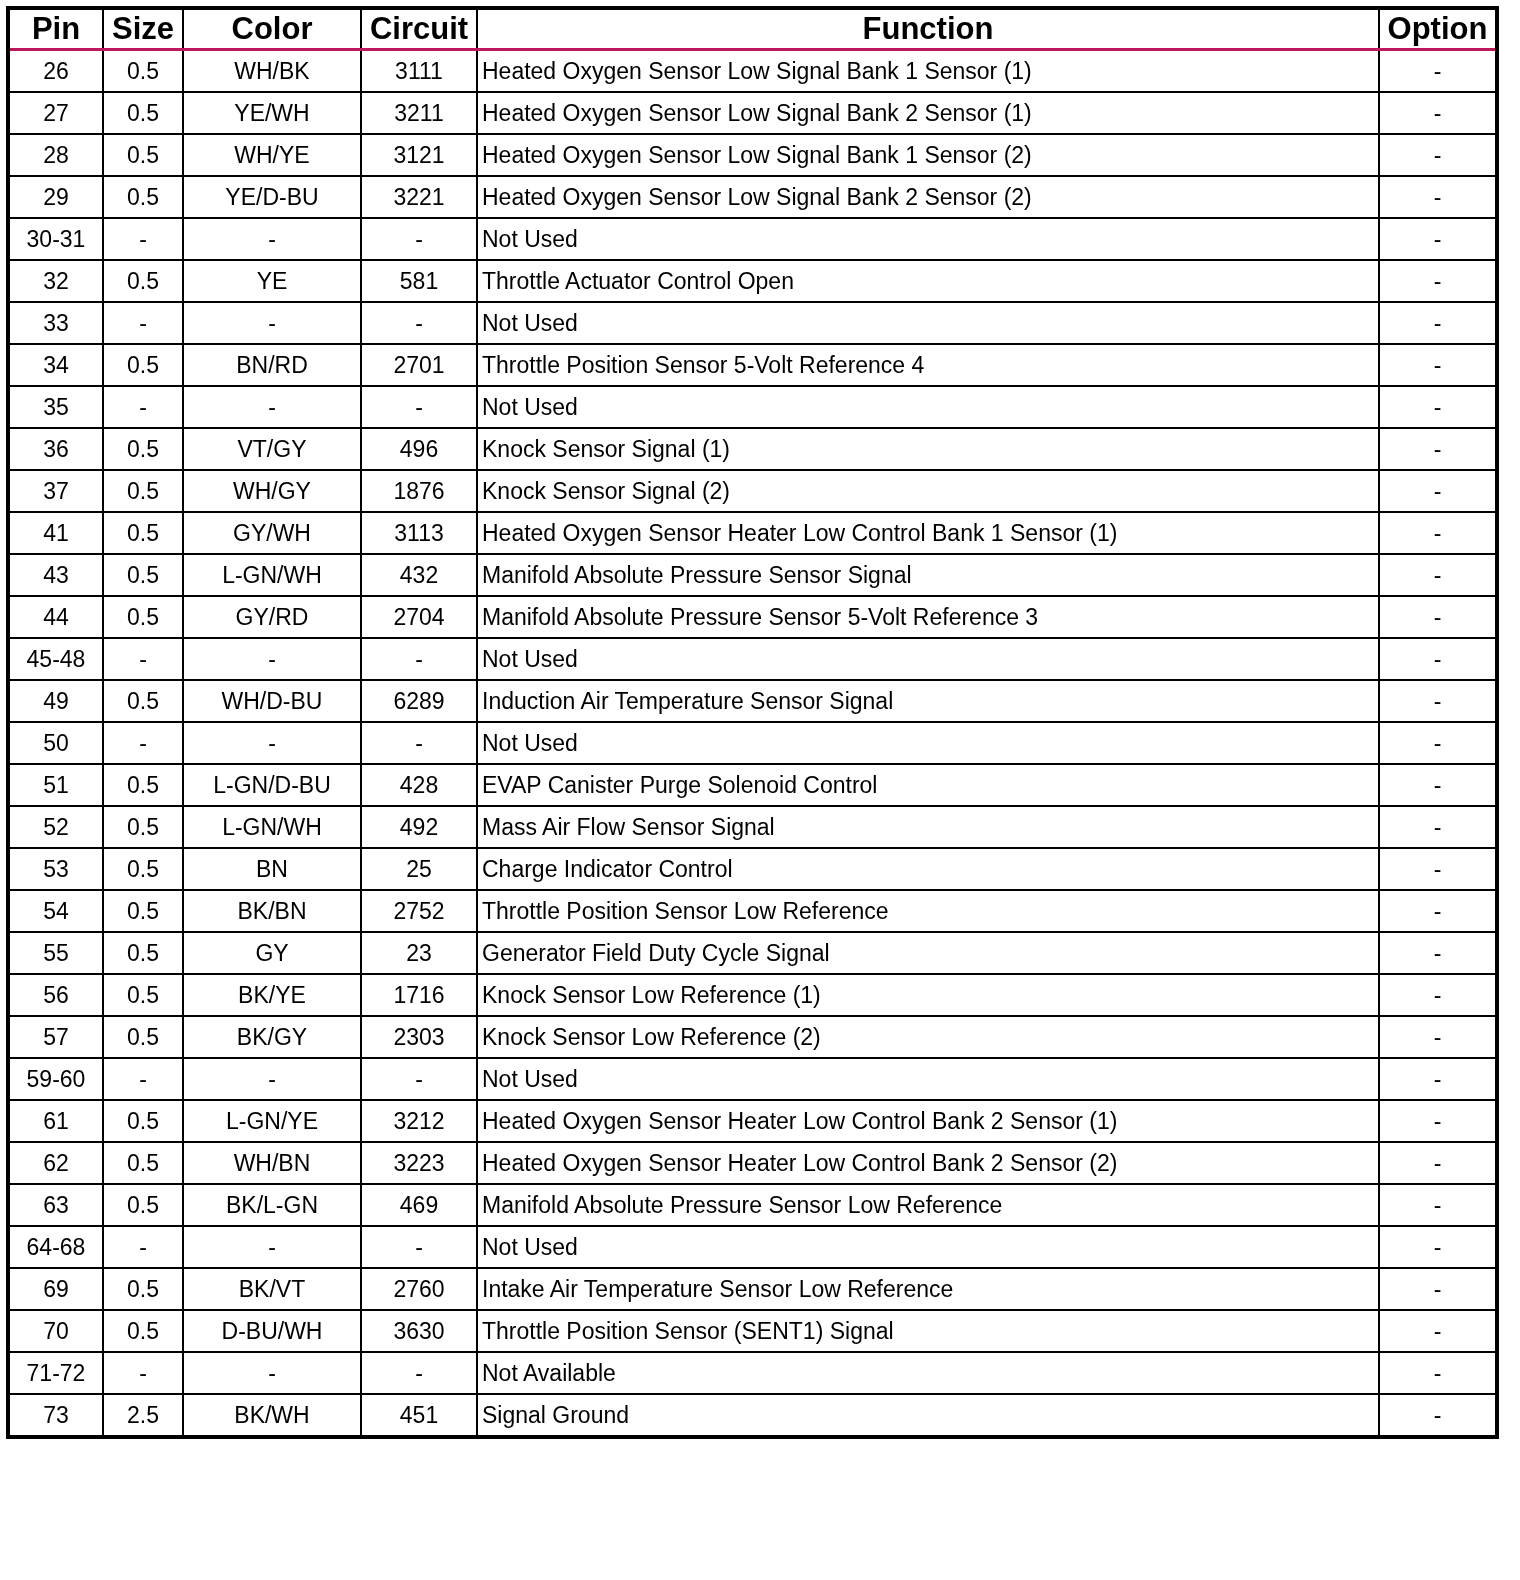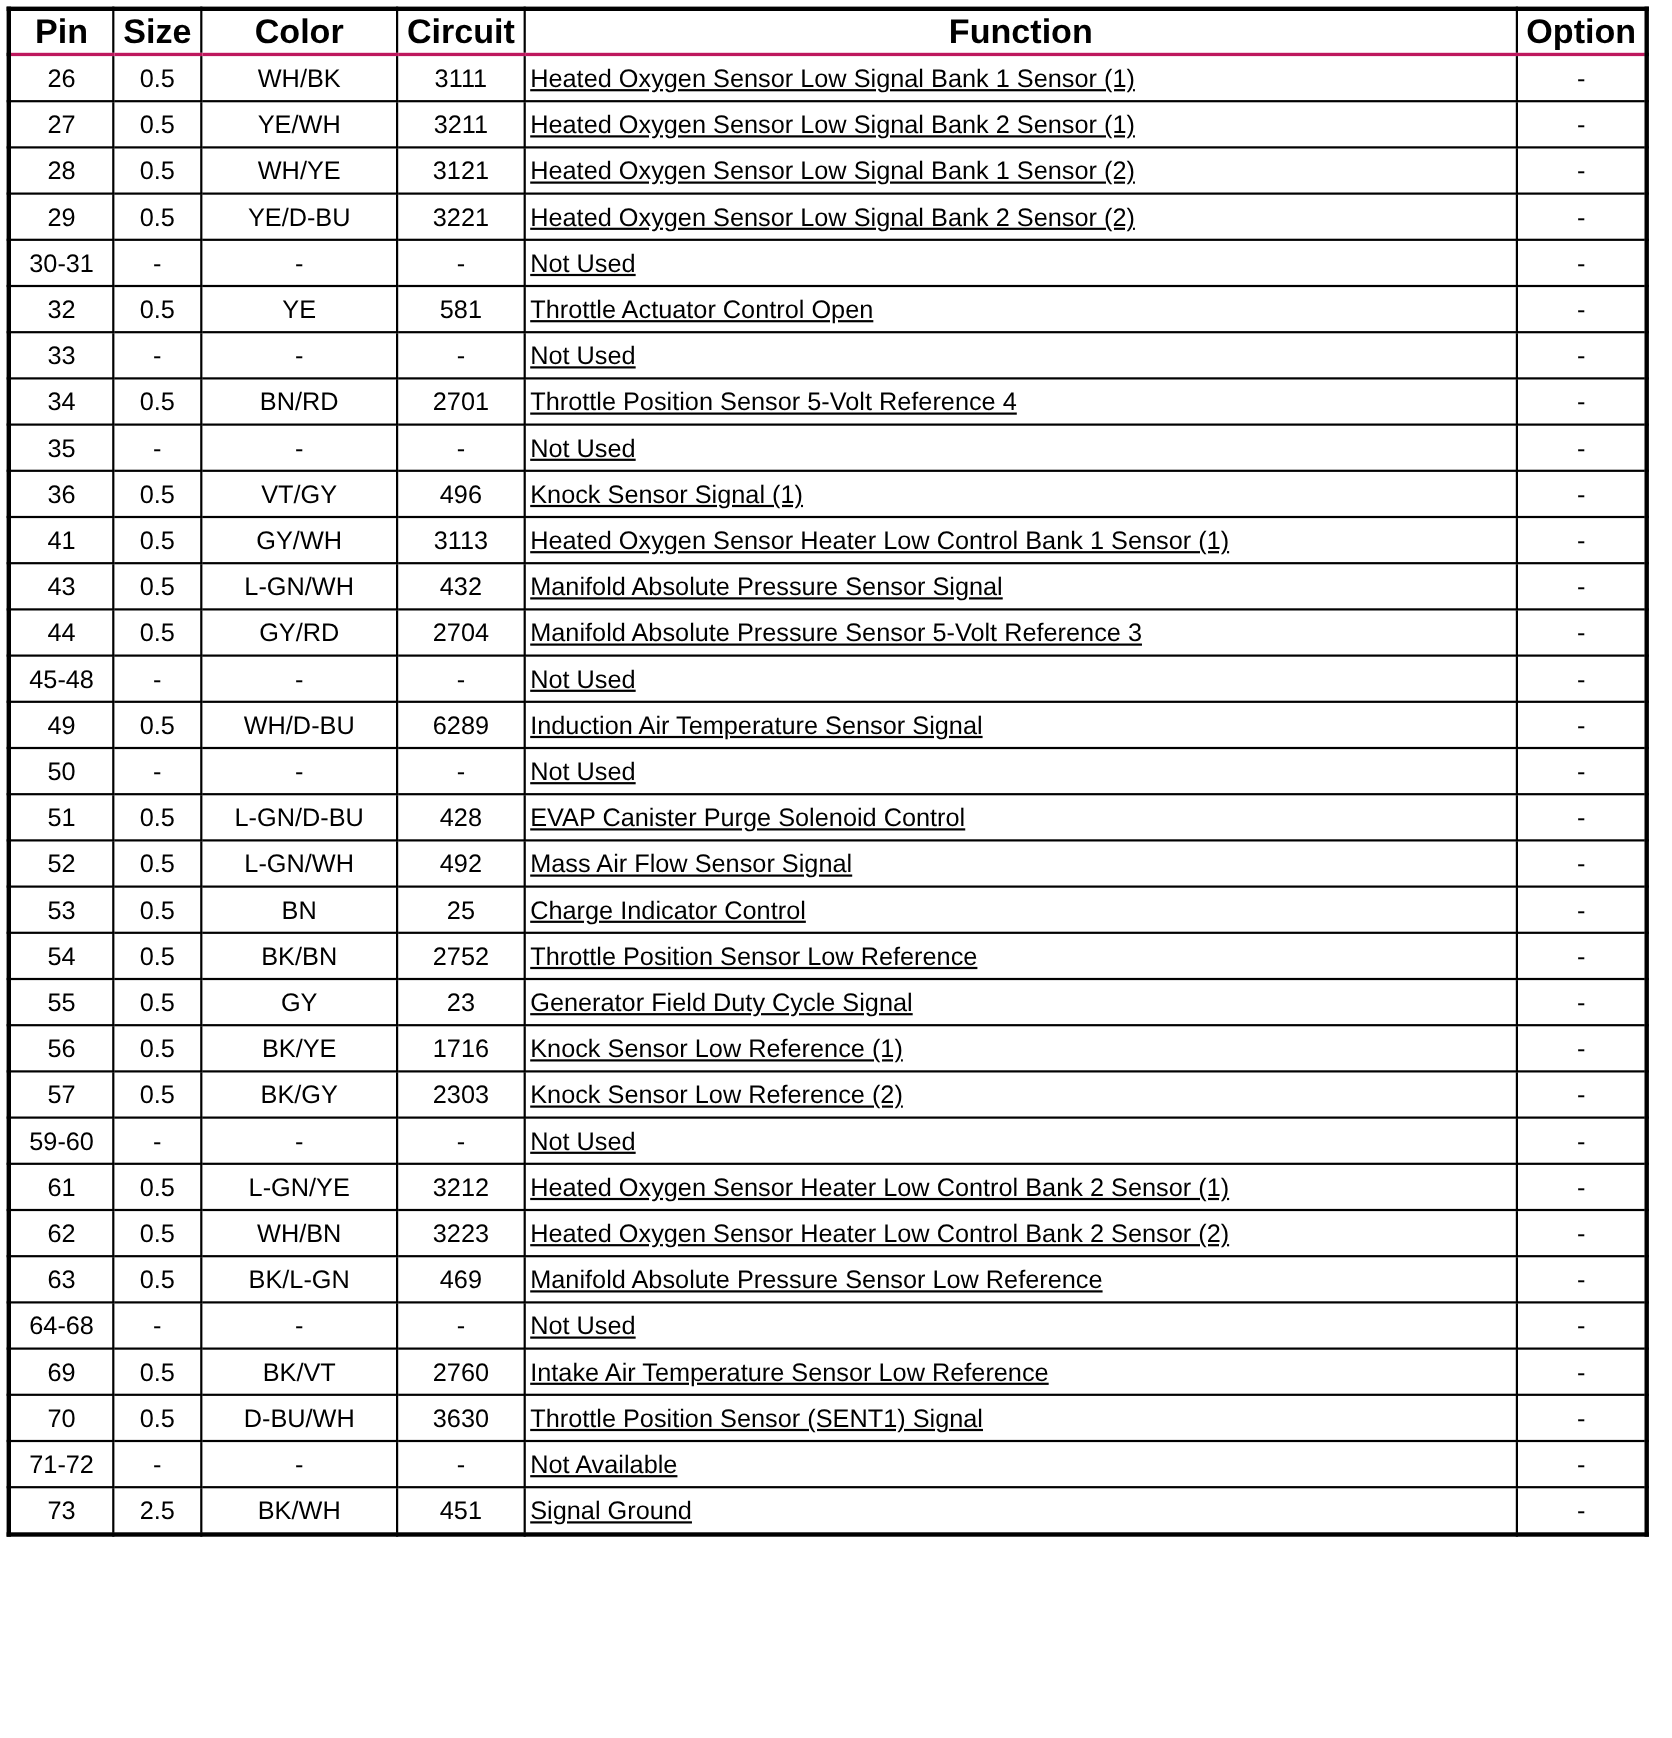--- a/index.html
+++ b/index.html
@@ -48,21 +48,20 @@
     border-right: 2px solid #000;
     border-bottom: 2px solid #000;
     padding: 0;
     line-height: 40px;
     white-space: nowrap;
     overflow: hidden;
   }
   table.pinout td.func {
     text-align: left;
     padding-left: 4px;
-    text-decoration: underline;
   }
   table.pinout tr:last-child td {
     border-bottom: 0;
   }
 </style>
 </head>
 <body>
 
 <div class="page">
   <table class="pinout">
@@ -159,20 +158,28 @@
         </tr>
         <tr>
           <td>36</td>
           <td>0.5</td>
           <td>VT/GY</td>
           <td>496</td>
           <td class="func">Knock Sensor Signal (1)</td>
           <td>-</td>
         </tr>
         <tr>
+          <td>37</td>
+          <td>0.5</td>
+          <td>WH/GY</td>
+          <td>1876</td>
+          <td class="func">Knock Sensor Signal (2)</td>
+          <td>-</td>
+        </tr>
+        <tr>
           <td>41</td>
           <td>0.5</td>
           <td>GY/WH</td>
           <td>3113</td>
           <td class="func">Heated Oxygen Sensor Heater Low Control Bank 1 Sensor (1)</td>
           <td>-</td>
         </tr>
         <tr>
           <td>43</td>
           <td>0.5</td>

